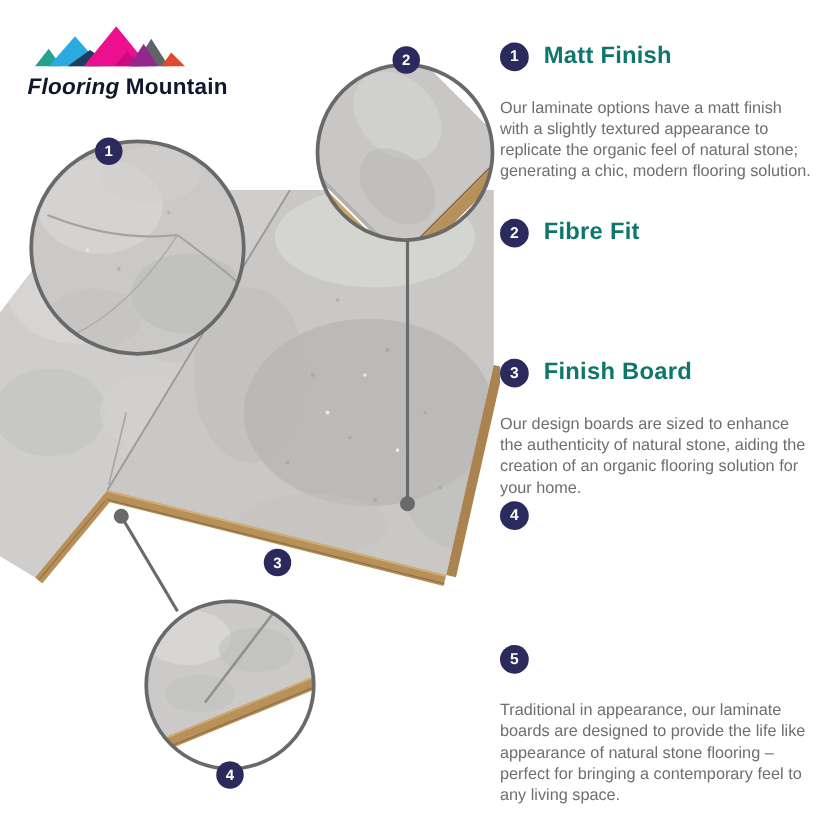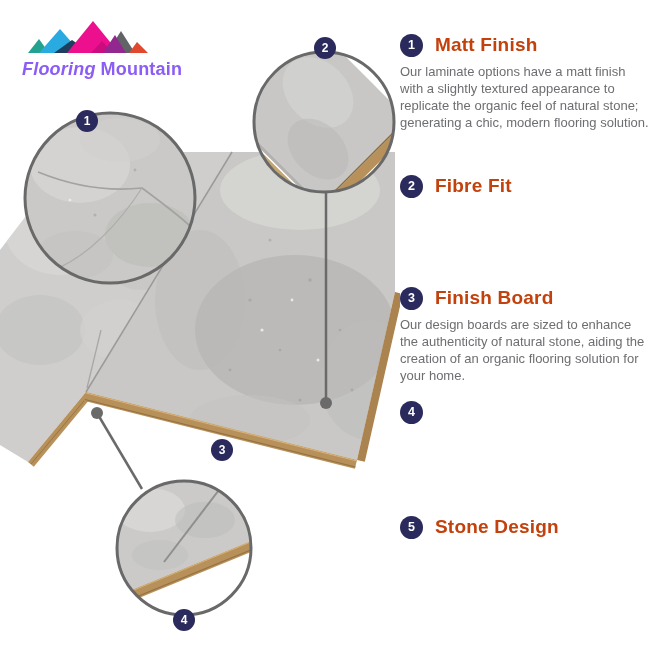--- a/index.html
+++ b/index.html
@@ -3,21 +3,21 @@
 <meta charset="utf-8">
 <style>
   html,body{margin:0;padding:0;background:#ffffff;}
   body{width:650px;height:650px;position:relative;overflow:hidden;
        font-family:"Liberation Sans",sans-serif;}
   .page{position:absolute;inset:0;width:650px;height:650px;background:#fff;}
 
   
   .logo{position:absolute;left:22px;top:20px;width:180px;}
   .logo svg{display:block;}
-  .logo-text{margin-top:3px;font-size:18px;color:#8b5cf6;white-space:nowrap;letter-spacing:.2px;}
+  .logo-text{margin-top:3px;font-size:18px;color:#0f172a;white-space:nowrap;letter-spacing:.2px;}
   .logo-text .f{font-style:italic;font-weight:700;margin-right:5px;}
   .logo-text .m{font-weight:700;}
 
   
   .illus{position:absolute;left:0;top:0;width:400px;height:650px;}
   .illus svg{display:block;}
 
   .badge{position:absolute;width:22px;height:22px;border-radius:50%;
          background:#2b2a5c;color:#fff;font-size:12px;font-weight:700;
          display:flex;align-items:center;justify-content:center;z-index:6;line-height:1;}
@@ -31,22 +31,22 @@
   .feature{position:absolute;left:0;width:250px;}
   .feature.f1{top:33px;}
   .feature.f2{top:174px;}
   .feature.f3{top:286px;}
   .feature.f4{top:400px;}
   .feature.f5{top:515px;}
   .f-head{display:flex;align-items:center;gap:12px;height:24px;}
   .f-badge{flex:0 0 auto;width:23px;height:23px;border-radius:50%;background:#2b2a5c;
            color:#fff;font-size:12.5px;font-weight:700;display:flex;align-items:center;
            justify-content:center;line-height:1;}
-  .f-title{font-size:19px;font-weight:700;color:#c2410c;letter-spacing:.2px;white-space:nowrap;}
-  .f-body{margin-top:7px;font-size:13px;line-height:16.9px;color:#6d6e71;}
+  .f-title{font-size:19px;font-weight:700;color:#0f766e;letter-spacing:.2px;white-space:nowrap;}
+  .f-body{margin-top:21px;font-size:13px;line-height:16.9px;color:#6d6e71;}
 </style>
 </head>
 <body>
 
 <div class="page">
 
   <div class="logo">
     <svg width="150" height="36" viewBox="0 0 150 36">
       <polygon points="6,33 17,19 27,33" fill="#23a38f"></polygon>
       <polygon points="17,33 38,9 59,33" fill="#29abe2"></polygon>
@@ -215,18 +215,18 @@
 
     <div class="feature f4">
       <div class="f-head">
         <div class="f-badge">4</div>
       </div>
     </div>
 
     <div class="feature f5">
       <div class="f-head">
         <div class="f-badge">5</div>
-        <div class="f-title">Stone Design</div>
-      </div>
+      </div>
+      <div class="f-body">Traditional in appearance, our laminate boards are designed to provide the life like appearance of natural stone flooring – perfect for bringing a contemporary feel to any living space.</div>
     </div>
 
   </div>
 </div>
 
 </body></html>

